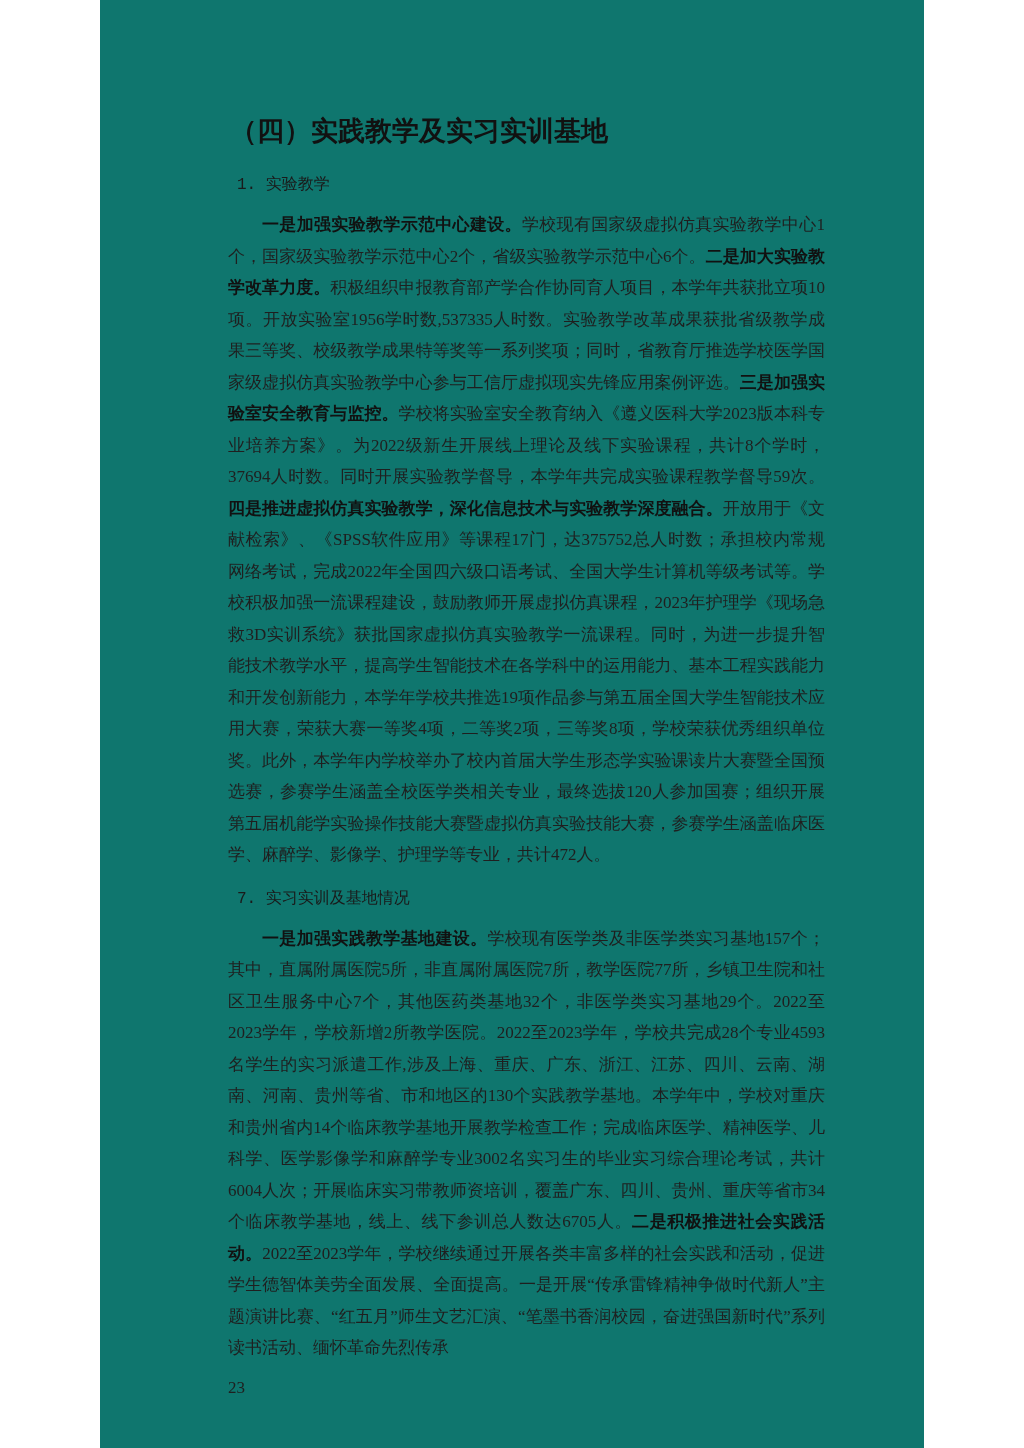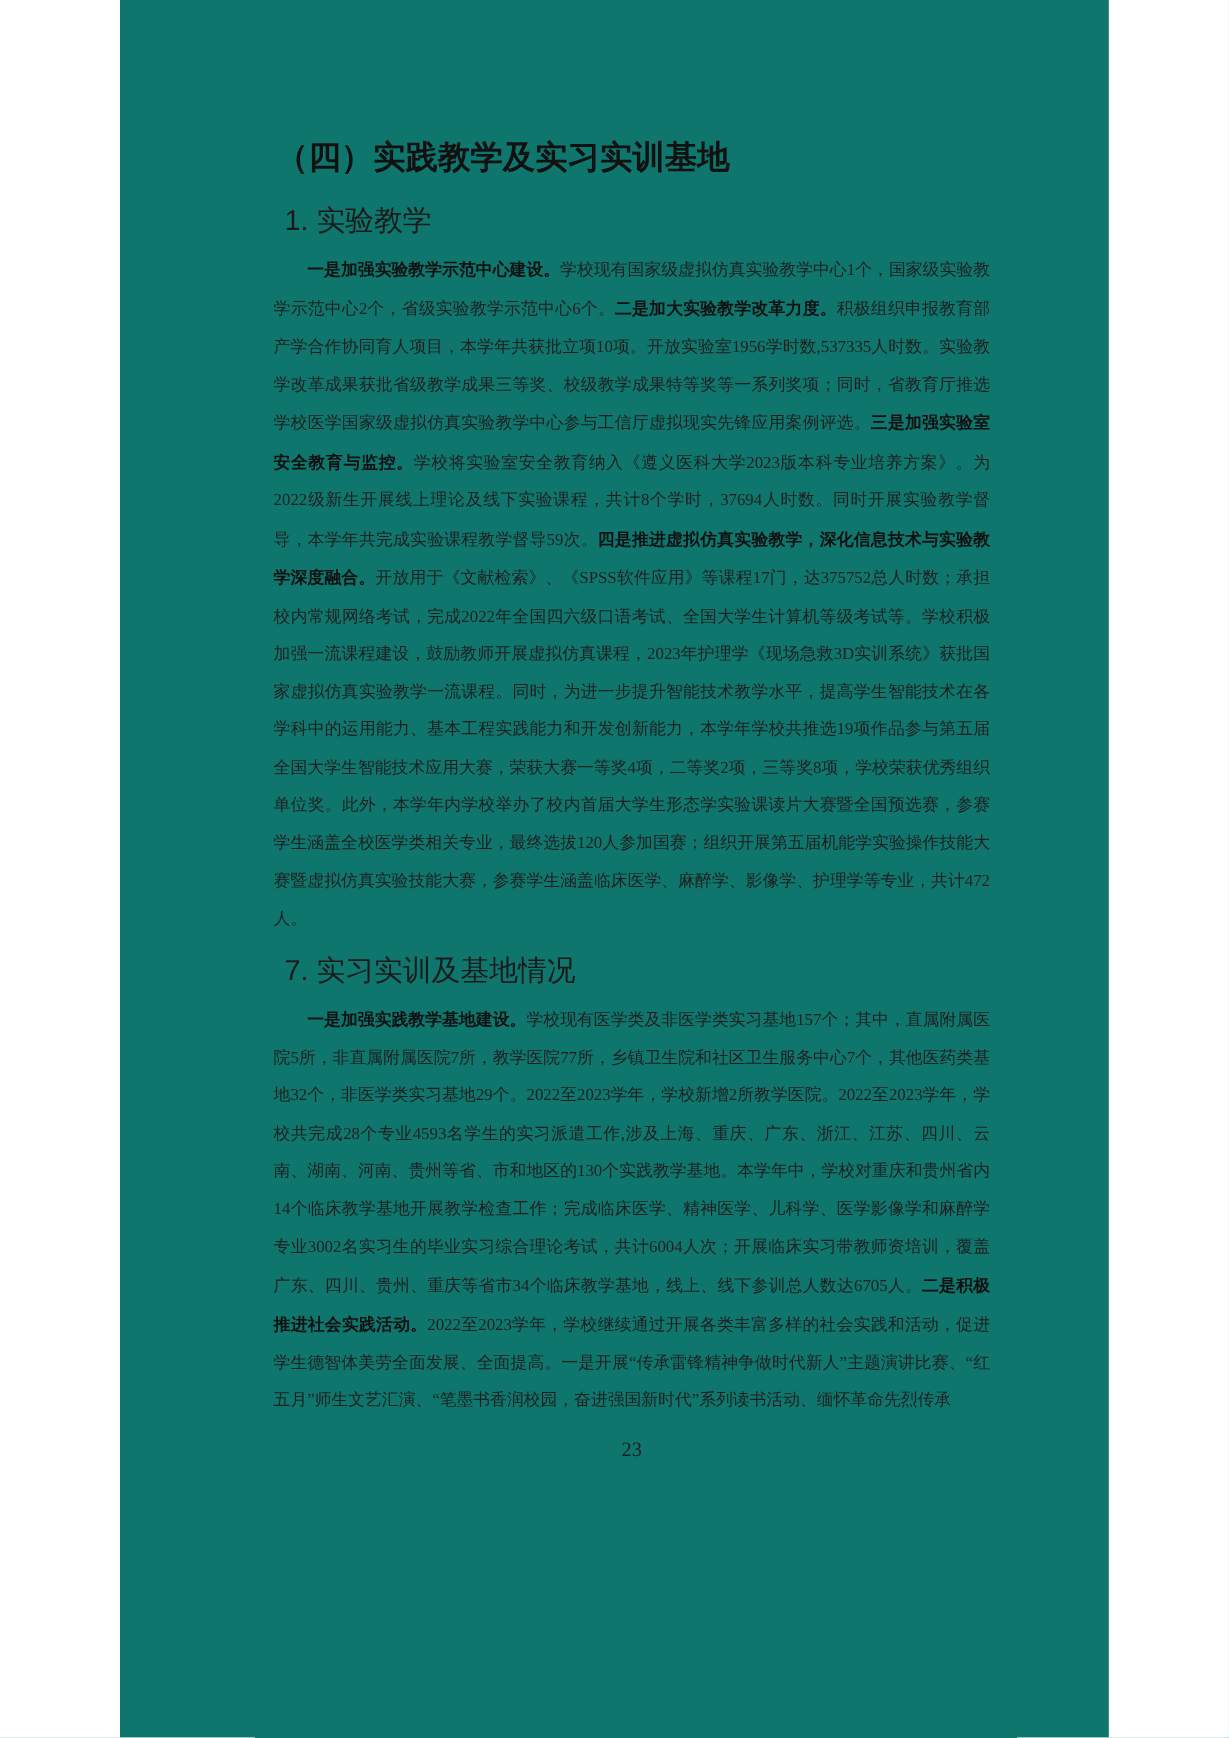--- a/index.html
+++ b/index.html
@@ -21,46 +21,46 @@
   }
   .doc-title {
     font-family: "Liberation Sans", "DejaVu Sans", sans-serif;
     font-weight: bold;
     font-size: 27px;
     line-height: 38px;
     margin: 0 0 20px 2px;
     color: #111111;
   }
   .sub-heading {
-    font-family: Liberation Sans, sans-serif;
+    font-family: Liberation Mono, monospace;
     font-weight: normal;
-    font-size: 24px;
+    font-size: 16px;
     line-height: 30px;
     margin: 0 0 0 9px;
     color: #1a1a1a;
   }
   .para {
-    font-size: 14px;
+    font-size: 17px;
     line-height: 31.5px;
     text-align: justify;
     text-justify: inter-ideograph;
     text-indent: 2em;
     margin: 9px 0 13px 0;
     color: #1f1f1f;
   }
   .para .b {
     font-weight: bold;
     font-family: "Liberation Sans", "DejaVu Sans", sans-serif;
     color: #111111;
   }
   .heading-2 {
     margin-top: 4px;
   }
   .page-number {
-    text-align: center;
+    text-align: left;
     font-size: 17px;
     line-height: 22px;
     margin-top: 6px;
     color: #1f1f1f;
   }
 </style>
 </head>
 <body>
 
 <div class="page">

